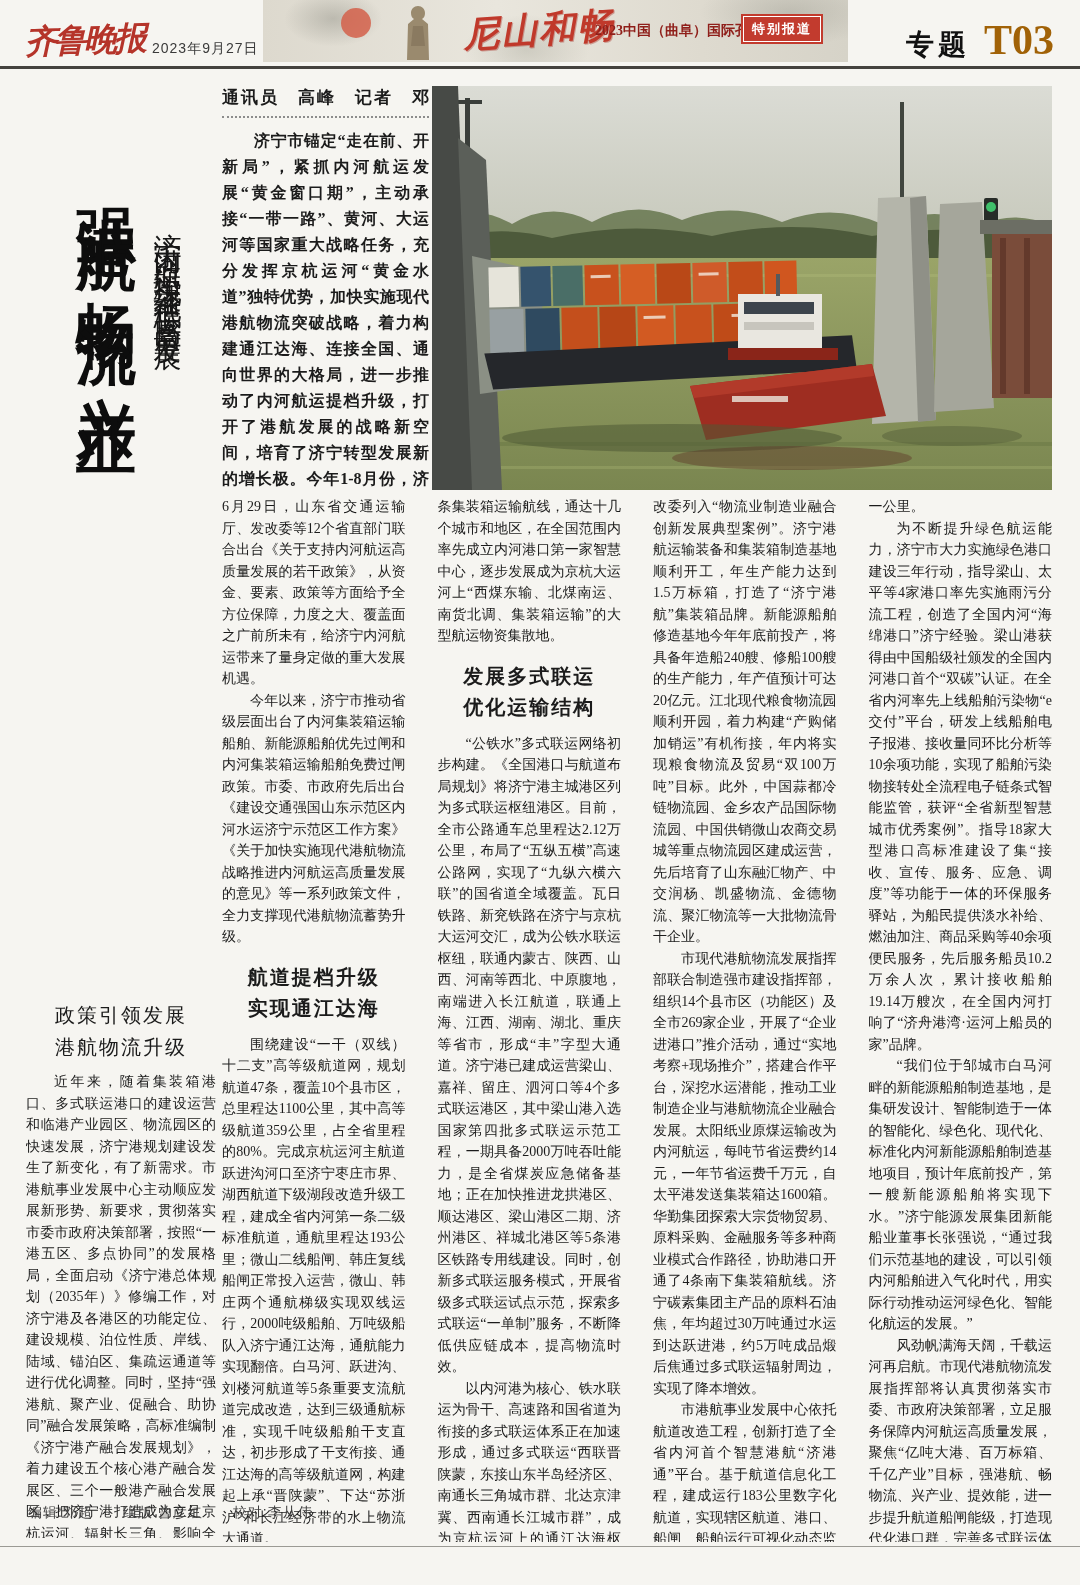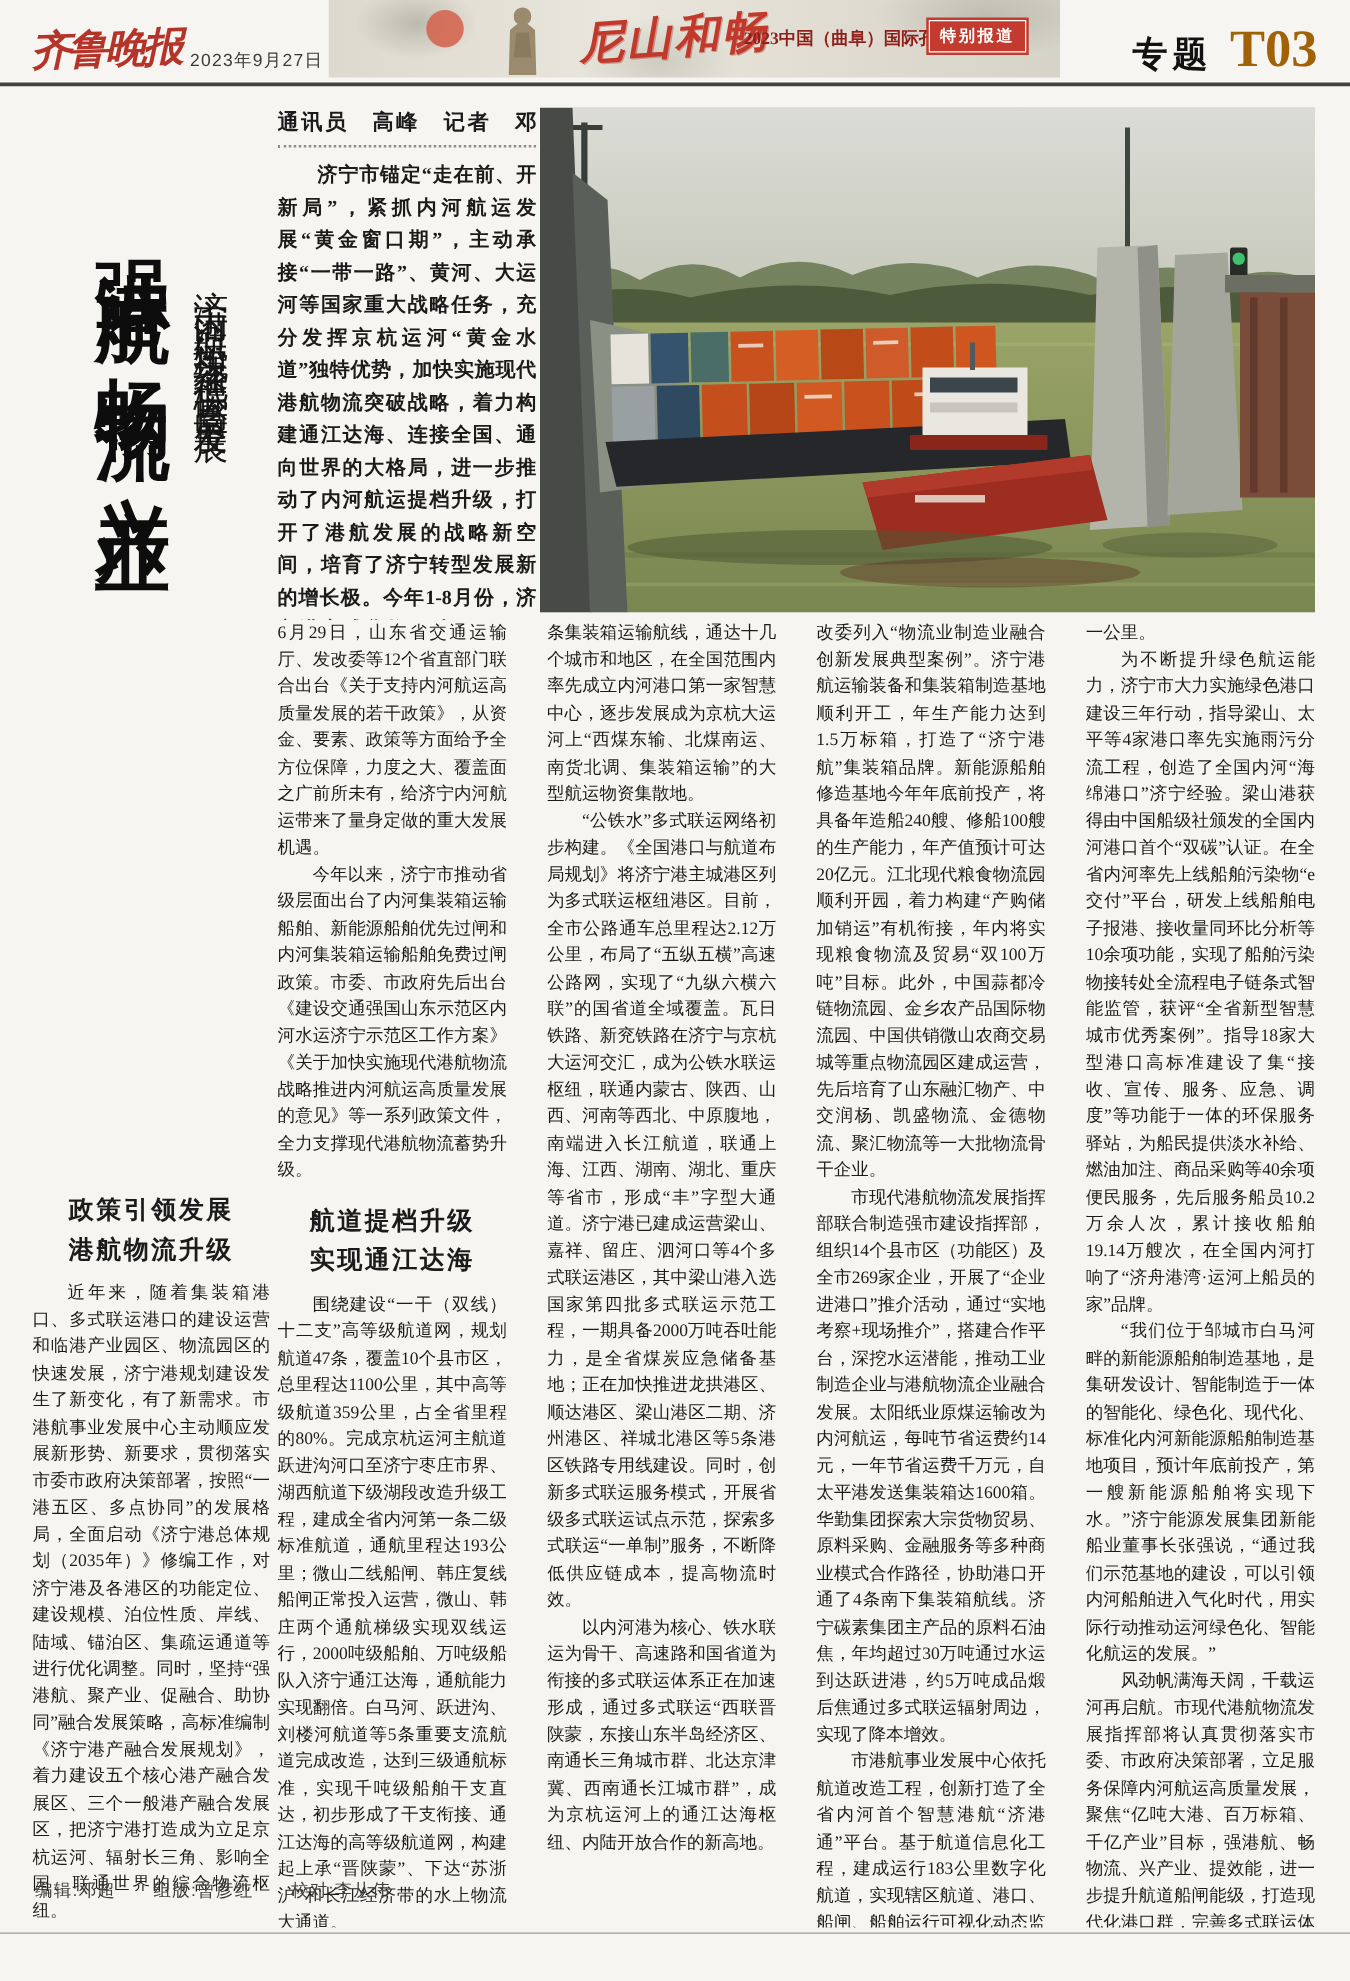--- a/index.html
+++ b/index.html
@@ -62,22 +62,22 @@
   .lead-col { position:absolute; left:222px; top:86px; width:207px; height:410px; overflow:hidden; }
   .byline { font-size:17px; font-weight:700; letter-spacing:2px; padding-bottom:7px;
     border-bottom:2px dotted #8c8c8c; margin-bottom:10px; white-space:nowrap; }
   .lead-text { font-size:16px; line-height:26px; font-weight:700; text-align:justify; text-indent:2em; }
 
   
   .photo { position:absolute; left:432px; top:86px; width:620px; height:404px; overflow:hidden; background:#c9cabd; }
 
   
   .left-section { position:absolute; left:26px; top:952px; width:190px; height:586px; overflow:hidden; }
-  .sec-heading { text-align:center; font-size:20px; font-weight:700; line-height:32px;
-    letter-spacing:2px; margin-bottom:8px; }
+  .sec-heading { text-align:center; font-size:20px; font-weight:400; line-height:32px;
+    letter-spacing:2px; margin-bottom:8px;margin-top:47px; }
   .bodytext p { font-size:14px; line-height:21.5px; text-align:justify; text-indent:2em; }
   .bodytext p.cont { text-indent:0; }
 
   
   .columns { position:absolute; left:222px; top:496px; width:830px; height:1046px;
     display:flex; gap:32px; }
   .col { flex:1 1 0; overflow:hidden; }
   .col-heading { text-align:center; font-size:20px; font-weight:900; line-height:31px;
     letter-spacing:2px; margin:14px 0 10px; }
 
@@ -225,20 +225,24 @@
       <p class="cont">6月29日，山东省交通运输厅、发改委等12个省直部门联合出台《关于支持内河航运高质量发展的若干政策》，从资金、要素、政策等方面给予全方位保障，力度之大、覆盖面之广前所未有，给济宁内河航运带来了量身定做的重大发展机遇。</p>
       <p>今年以来，济宁市推动省级层面出台了内河集装箱运输船舶、新能源船舶优先过闸和内河集装箱运输船舶免费过闸政策。市委、市政府先后出台《建设交通强国山东示范区内河水运济宁示范区工作方案》《关于加快实施现代港航物流战略推进内河航运高质量发展的意见》等一系列政策文件，全力支撑现代港航物流蓄势升级。</p>
       <div class="col-heading">
         <div>航道提档升级</div>
         <div>实现通江达海</div>
       </div>
       <p>围绕建设“一干（双线）十二支”高等级航道网，规划航道47条，覆盖10个县市区，总里程达1100公里，其中高等级航道359公里，占全省里程的80%。完成京杭运河主航道跃进沟河口至济宁枣庄市界、湖西航道下级湖段改造升级工程，建成全省内河第一条二级标准航道，通航里程达193公里；微山二线船闸、韩庄复线船闸正常投入运营，微山、韩庄两个通航梯级实现双线运行，2000吨级船舶、万吨级船队入济宁通江达海，通航能力实现翻倍。白马河、跃进沟、刘楼河航道等5条重要支流航道完成改造，达到三级通航标准，实现千吨级船舶干支直达，初步形成了干支衔接、通江达海的高等级航道网，构建起上承“晋陕蒙”、下达“苏浙沪”和长江经济带的水上物流大通道。</p>
     </div>
   <div class="col bodytext">
       <p class="cont">条集装箱运输航线，通达十几个城市和地区，在全国范围内率先成立内河港口第一家智慧中心，逐步发展成为京杭大运河上“西煤东输、北煤南运、南货北调、集装箱运输”的大型航运物资集散地。</p>
+      <div class="col-heading">
+        <div>发展多式联运</div>
+        <div>优化运输结构</div>
+      </div>
       <p>“公铁水”多式联运网络初步构建。《全国港口与航道布局规划》将济宁港主城港区列为多式联运枢纽港区。目前，全市公路通车总里程达2.12万公里，布局了“五纵五横”高速公路网，实现了“九纵六横六联”的国省道全域覆盖。瓦日铁路、新兖铁路在济宁与京杭大运河交汇，成为公铁水联运枢纽，联通内蒙古、陕西、山西、河南等西北、中原腹地，南端进入长江航道，联通上海、江西、湖南、湖北、重庆等省市，形成“丰”字型大通道。济宁港已建成运营梁山、嘉祥、留庄、泗河口等4个多式联运港区，其中梁山港入选国家第四批多式联运示范工程，一期具备2000万吨吞吐能力，是全省煤炭应急储备基地；正在加快推进龙拱港区、顺达港区、梁山港区二期、济州港区、祥城北港区等5条港区铁路专用线建设。同时，创新多式联运服务模式，开展省级多式联运试点示范，探索多式联运“一单制”服务，不断降低供应链成本，提高物流时效。</p>
       <p>以内河港为核心、铁水联运为骨干、高速路和国省道为衔接的多式联运体系正在加速形成，通过多式联运“西联晋陕蒙，东接山东半岛经济区、南通长三角城市群、北达京津冀、西南通长江城市群”，成为京杭运河上的通江达海枢纽、内陆开放合作的新高地。</p>
     </div>
   <div class="col bodytext">
       <p class="cont">改委列入“物流业制造业融合创新发展典型案例”。济宁港航运输装备和集装箱制造基地顺利开工，年生产能力达到1.5万标箱，打造了“济宁港航”集装箱品牌。新能源船舶修造基地今年年底前投产，将具备年造船240艘、修船100艘的生产能力，年产值预计可达20亿元。江北现代粮食物流园顺利开园，着力构建“产购储加销运”有机衔接，年内将实现粮食物流及贸易“双100万吨”目标。此外，中国蒜都冷链物流园、金乡农产品国际物流园、中国供销微山农商交易城等重点物流园区建成运营，先后培育了山东融汇物产、中交润杨、凯盛物流、金德物流、聚汇物流等一大批物流骨干企业。</p>
       <p>市现代港航物流发展指挥部联合制造强市建设指挥部，组织14个县市区（功能区）及全市269家企业，开展了“企业进港口”推介活动，通过“实地考察+现场推介”，搭建合作平台，深挖水运潜能，推动工业制造企业与港航物流企业融合发展。太阳纸业原煤运输改为内河航运，每吨节省运费约14元，一年节省运费千万元，自太平港发送集装箱达1600箱。华勤集团探索大宗货物贸易、原料采购、金融服务等多种商业模式合作路径，协助港口开通了4条南下集装箱航线。济宁碳素集团主产品的原料石油焦，年均超过30万吨通过水运到达跃进港，约5万吨成品煅后焦通过多式联运辐射周边，实现了降本增效。</p>
       <p>市港航事业发展中心依托航道改造工程，创新打造了全省内河首个智慧港航“济港通”平台。基于航道信息化工程，建成运行183公里数字化航道，实现辖区航道、港口、船闸、船舶运行可视化动态监管。基于信息化基础设施，扫测形成全省内河第一张电子航道图，重点打造了电子航道图、云监测、e交付、e统计四大管理系统，云船检、港货郎、e响应、济港通公众号四大服务系统，实现调度指挥“一图覆盖”、港航动态“一触可视”、业务办理“一网统揽”、信息服务“一键查询”，打通了服务船员船企最后</p>
     </div>
   <div class="col bodytext">
       <p class="cont">一公里。</p>

